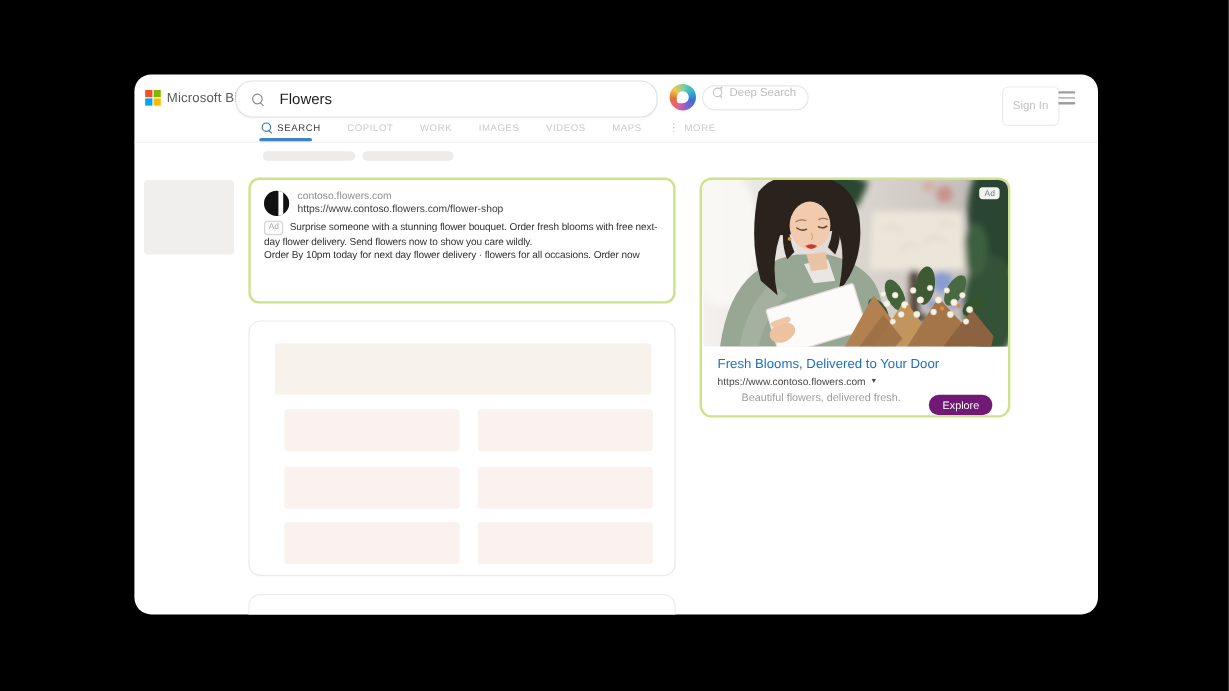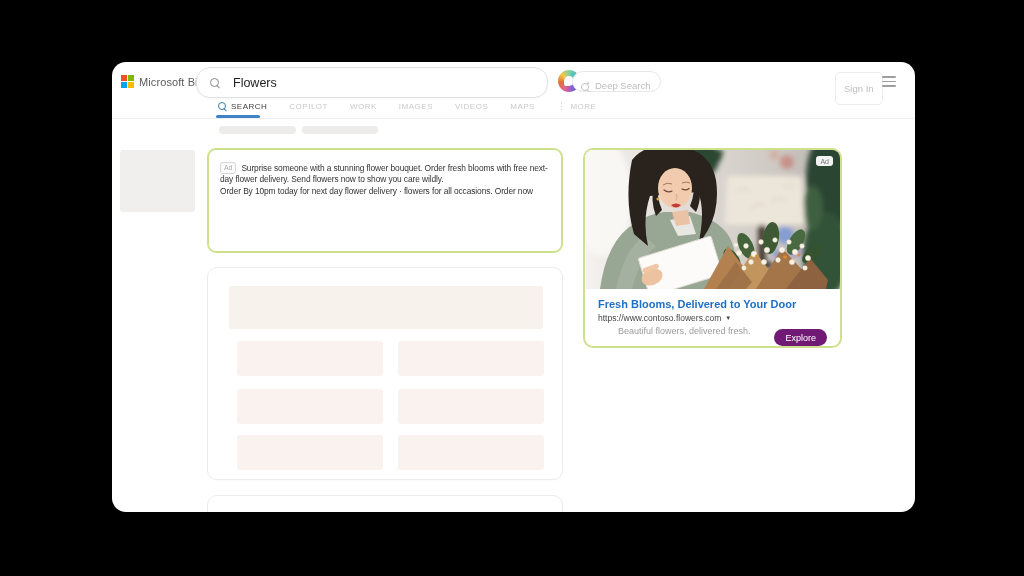--- a/index.html
+++ b/index.html
@@ -23,22 +23,22 @@
                  border:1.4px solid #8a8a8a; border-radius:50%; }
   .mag::after { content:""; position:absolute; left:7px; top:7px; width:4px; height:1.4px;
                 background:#8a8a8a; transform:rotate(45deg); transform-origin:0 0; }
   .search-text { margin-left:13px; font-size:12.5px; color:#1d1d1d; }
 
   .copilot { position:absolute; left:446px; top:8px; width:22px; height:22px; border-radius:50%;
              background:conic-gradient(from 210deg, #e8618c, #e2703a, #f2c84b, #7ad0a6, #35b5c9, #3b6fd4, #8a5fd0, #e8618c); }
   .copilot::after { content:""; position:absolute; left:6px; top:6px; width:10px; height:10px;
                     background:#fff; border-radius:50% 50% 50% 20%; }
 
-  .deep-search { position:absolute; left:460px; top:9px; height:21px; padding:0 10px 0 8px;
-                 border:1px solid #e7e7e7; border-radius:11px; display:flex; align-items:flex-end; gap:5px;
+  .deep-search { position:absolute; left:473px; top:9px; height:21px; padding:0 10px 0 8px;
+                 border:1px solid #e7e7e7; border-radius:11px; display:flex; align-items:flex-start; gap:5px;
                  color:#bdbdbd; font-size:9.5px; background:#fff; }
   .mag2 { position:relative; width:9px; height:9px; }
   .mag2::before { content:""; position:absolute; left:0; top:1px; width:6px; height:6px;
                   border:1.2px solid #c4c4c4; border-radius:50%; }
   .mag2::after { content:""; position:absolute; left:6px; top:7px; width:3px; height:1.2px;
                  background:#c4c4c4; transform:rotate(45deg); transform-origin:0 0; }
   .mag2 .spark { position:absolute; left:5px; top:-2px; font-size:5px; color:#c4c4c4; }
 
   .sign-in { position:absolute; left:723px; top:10px; height:33px; padding:0 8px;
              border:1px solid #ececec; border-radius:5px; display:flex; align-items:center;
@@ -80,21 +80,21 @@
               font-size:7px; line-height:8px; padding:1px 3px; margin-right:5px; vertical-align:1px; background:#fcfcfc; }
 
   
   .side-ad { position:absolute; left:471px; top:86px; width:259px; height:200px;
              border:2px solid #cee18d; border-radius:10px; background:#fff; overflow:hidden; }
   .side-img { position:relative; width:100%; height:139px; overflow:hidden; }
   .side-img svg { display:block; }
   .img-ad-badge { position:absolute; top:6px; right:7px; background:rgba(255,255,255,.94);
                   border-radius:3px; font-size:7px; color:#777; padding:1.5px 4px; }
   .side-info { position:relative; padding:9px 13px 0 13px; height:57px; }
-  .side-title { font-size:11px; font-weight:bold; color:#1e6fc5; }
+  .side-title { font-size:11px; font-weight:normal; color:#1e6fc5; }
   .side-url { margin-top:3px; font-size:8.5px; color:#474747; display:flex; align-items:center; gap:4px; }
   .side-url .caret { font-size:6px; color:#474747; }
   .side-desc { margin-top:3px; font-size:9px; color:#9c9c9c;padding-left:20px; }
   .explore-btn { position:absolute; right:13px; bottom:0; background:#701a75; color:#fff;
                  font-size:9px; padding:3.5px 11px; border-radius:10px; border:none; }
 
   
   .mid-card { position:absolute; left:95px; top:205px; width:356px; height:213px;
               border:1px solid #ebebeb; border-radius:10px; background:#fff; box-shadow:0 1px 2px rgba(0,0,0,.02); }
   .mid-wide { position:absolute; left:21px; top:18px; width:314px; height:43px; border-radius:3px; background:#f8f2ed; }
@@ -167,20 +167,27 @@
     </span>
   </div>
   <div class="tab-underline"></div>
   <div class="header-divider"></div>
 
   <div class="ph-pill1"></div>
   <div class="ph-pill2"></div>
   <div class="left-ph"></div>
 
   <div class="main-ad">
+    <div class="ad-head">
+      <span class="favicon"></span>
+      <span>
+        <div class="ad-domain">contoso.flowers.com</div>
+        <div class="ad-url">https://www.contoso.flowers.com/flower-shop</div>
+      </span>
+    </div>
     <div class="ad-body">
       <span class="ad-badge">Ad</span><span>Surprise someone with a stunning flower bouquet. Order fresh blooms with free next-day flower delivery. Send flowers now to show you care wildly.</span>
       <div>Order By 10pm today for next day flower delivery · flowers for all occasions. Order now</div>
     </div>
   </div>
 
   <div class="side-ad">
     <div class="side-img">
       <svg width="255" height="139" viewBox="0 0 253 139" xmlns="http://www.w3.org/2000/svg">
         <defs>

